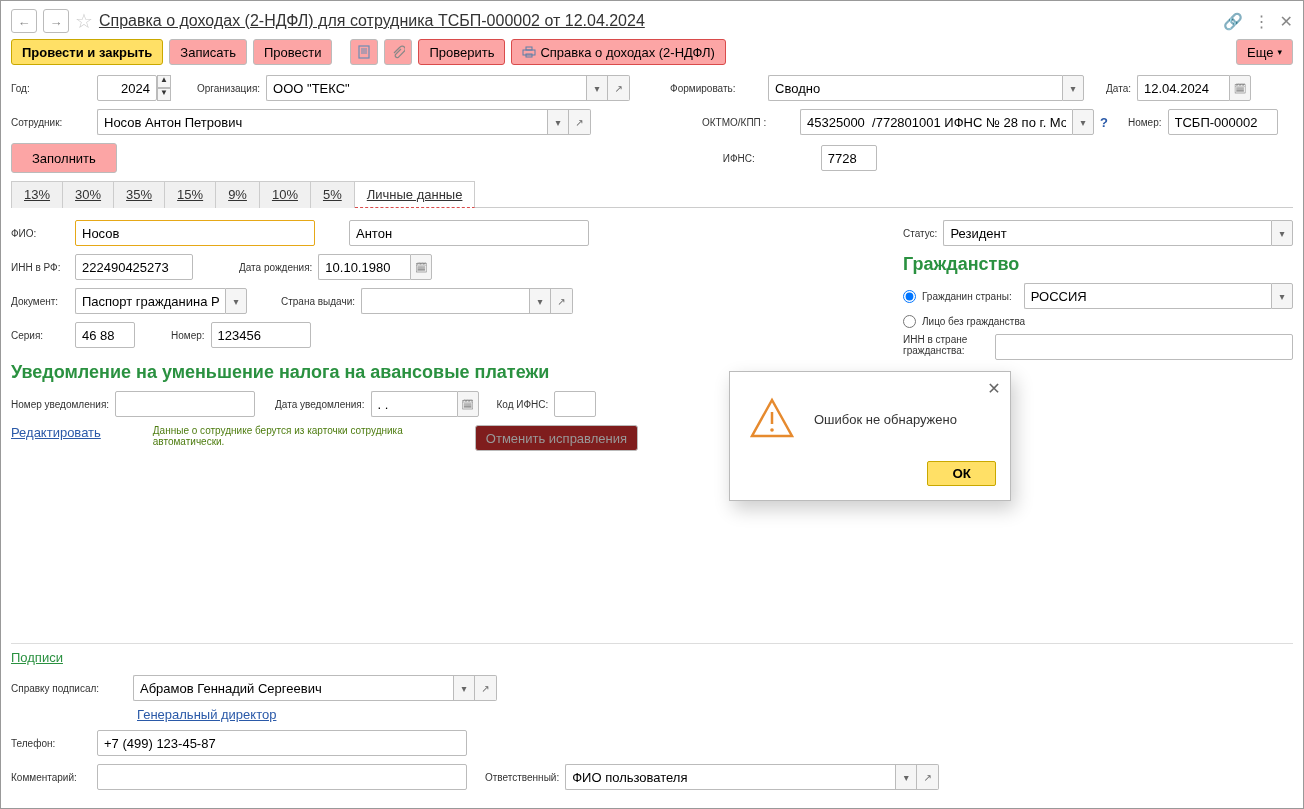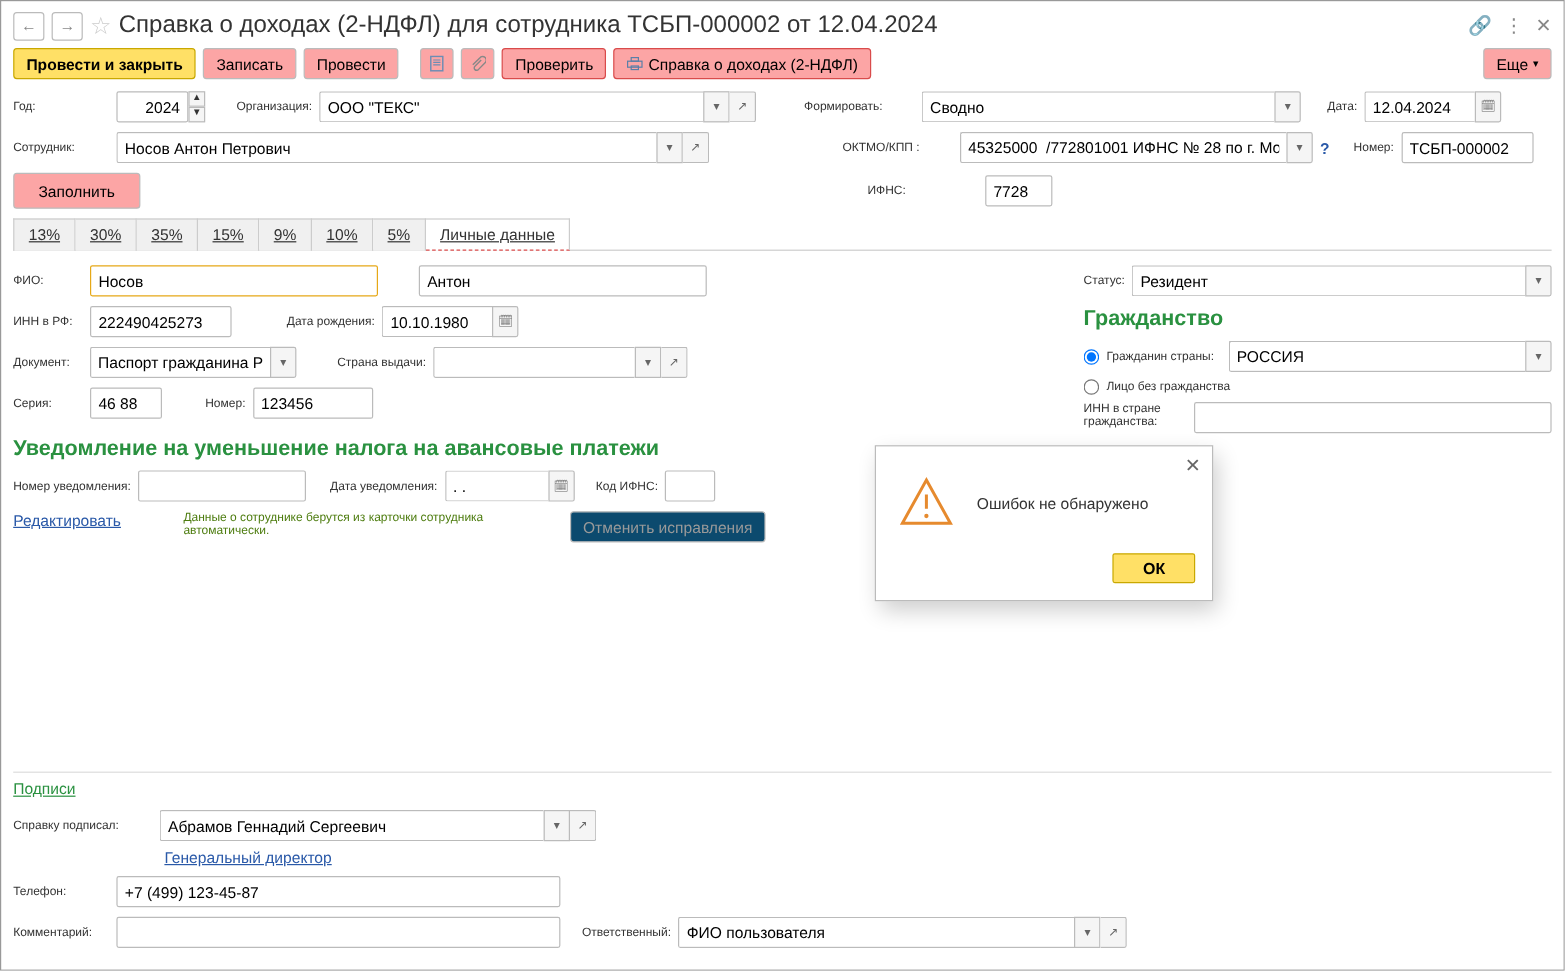--- a/index.html
+++ b/index.html
@@ -1,21 +1,21 @@
 <!DOCTYPE html>
 <html><head>
 <meta charset="utf-8">
 <style>
 * { box-sizing: border-box; margin: 0; padding: 0; }
 body { font-family: Arial, sans-serif; font-size: 13px; background: #fff; color: #333; }
 .wrapper { width: 1304px; height: 809px; border: 1px solid #999; padding: 8px 10px; position: relative; }
 .titlebar { display: flex; align-items: center; gap: 6px; margin-bottom: 6px; }
 .nav-btn { width: 26px; height: 24px; border: 1px solid #bbb; background: #fff; border-radius: 3px; display: flex; align-items: center; justify-content: center; cursor: pointer; color: #888; }
 .star { color: #ccc; font-size: 20px; }
-.title { font-size: 20px; font-weight: normal; flex: 1; }
+.title { font-size: 16px; font-weight: normal; flex: 1; text-decoration: underline; }
 .title-right { display: flex; gap: 10px; color: #888; font-size: 16px; }
 .toolbar { display: flex; gap: 6px; align-items: flex-end; margin-bottom: 10px; }
 .btn { height: 26px; padding: 0 10px; border: 1px solid #bbb; border-radius: 3px; background: #fca5a5; cursor: pointer; font-size: 13px; display: inline-flex; align-items: center; gap: 4px; }
 .btn-primary { background: #ffe066; border-color: #c9a800; font-weight: bold; }
 .btn-icon-only { width: 28px; padding: 0; justify-content: center; }
 .btn-outlined { border-color: #d94b4b; }
 .form-row { display: flex; align-items: center; gap: 6px; margin-bottom: 8px; }
 .label { font-size: 10px; }
 .input { height: 26px; padding: 0 6px; border: 1px solid #bbb; border-radius: 2px; font-size: 13px; }
 .input-spinner { display: flex; }
@@ -26,21 +26,21 @@
 .input-group .addon { width: 22px; height: 26px; border: 1px solid #bbb; display: flex; align-items: center; justify-content: center; background: #f5f5f5; cursor: pointer; font-size: 10px; color: #666; }
 .input-group .addon:last-child { border-radius: 0 2px 2px 0; }
 .input-group .addon + .addon { border-left: none; }
 .tabs { display: flex; border-bottom: 1px solid #ccc; margin-bottom: 12px; text-decoration: underline; }
 .tab { padding: 5px 12px; border: 1px solid #ccc; border-bottom: none; background: #f0f0f0; cursor: pointer; margin-bottom: -1px; font-size: 13px; }
 .tab + .tab { border-left: none; }
 .tab.active { background: #fff; border-bottom: 1px dashed #d94b4b; }
 .section-title { color: #2a9140; font-size: 18px; margin-bottom: 8px; font-weight: bold; }
 .link { color: #2a59a8; text-decoration: underline; cursor: pointer; font-size: 13px; }
 .link-green { color: #2a9140; text-decoration: underline; cursor: pointer; }
-.disabled-btn { color: #999; background: #0c4a6e; }
+.disabled-btn { color: #999; background: #7f1d1d; }
 .help { color: #2a59a8; font-weight: bold; cursor: pointer; }
 .modal { position: absolute; top: 370px; left: 728px; width: 282px; background: #fff; border: 1px solid #bbb; box-shadow: 4px 8px 18px rgba(0,0,0,.2); padding: 0; }
 .modal-close { position: absolute; top: 6px; right: 6px; font-size: 16px; color: #666; cursor: pointer; width: 20px; height: 20px; display: flex; align-items: center; justify-content: center; }
 .modal-body { display: flex; align-items: center; gap: 18px; padding: 22px 18px 8px; }
 .modal-icon svg { width: 48px; height: 48px; }
 .modal-footer { display: flex; justify-content: flex-end; padding: 8px 14px 14px; }
 .modal-ok { background: #ffe066; border: 1px solid #c9a800; padding: 4px 24px; font-weight: bold; cursor: pointer; border-radius: 2px; }
 fieldset.citizen { border: none; }
 .radio-row { display: flex; align-items: center; gap: 6px; margin-bottom: 6px; }
 .bottom-sep { border-top: 1px solid #ddd; margin: 6px 0; }

